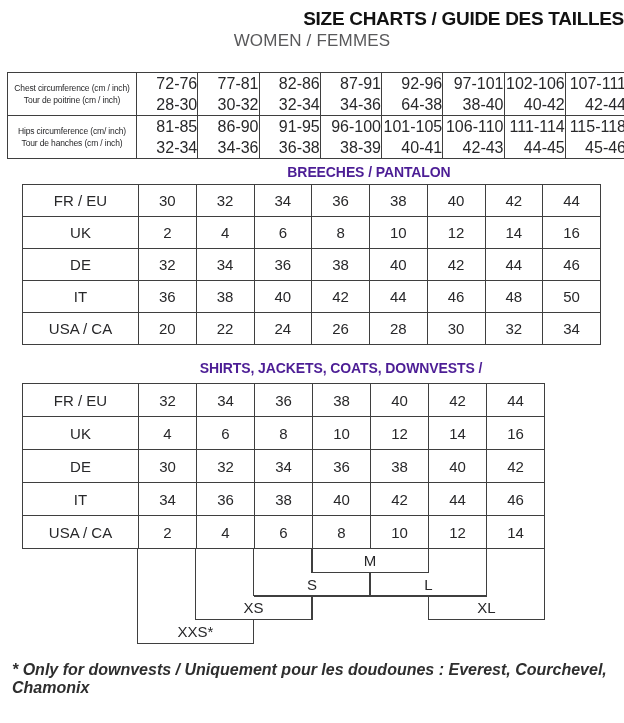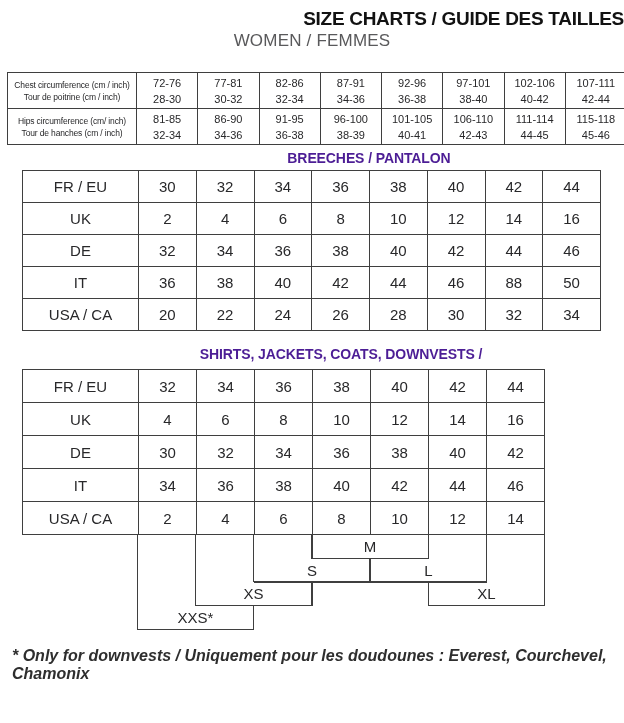--- a/index.html
+++ b/index.html
@@ -16,21 +16,21 @@
   .subtitle{
     margin-top:1px;text-align:center;
     font-size:17px;font-weight:normal;color:#59595b;letter-spacing:0.2px;
   }
   table{border-collapse:collapse;table-layout:fixed;}
   td{border:1px solid #3f3f3f;text-align:center;vertical-align:middle;padding:0;}
   
   .mtable{margin:21px 0 0 7px;width:620px;}
   .mtable td{height:35px;white-space:pre;}
   .mtable .lbl{width:128px;font-size:8.5px;letter-spacing:-0.15px;line-height:12px;}
-  .mtable .val{font-size:11px;line-height:16px;}
+  .mtable .val{font-size:16px;line-height:21px;text-align:right;}
   
   .sec-heading{font-weight:bold;font-size:14px;color:#4c1d95;text-align:center;letter-spacing:-0.1px;}
   .breeches-heading{margin:5px 0 0 137px;width:464px;}
   .shirts-heading{margin:15px 0 0 137px;width:408px;line-height:17px;}
   
   .stable{margin:4px 0 0 22px;font-size:15px;}
   .btable{width:579px;}
   .btable td{height:31px;}
   .btable .lbl{width:115px;}
   .shtable{width:523px;margin-top:6px;}
@@ -54,21 +54,21 @@
 Tour de poitrine (cm / inch)</td>
       <td class="val">72-76
 28-30</td>
       <td class="val">77-81
 30-32</td>
       <td class="val">82-86
 32-34</td>
       <td class="val">87-91
 34-36</td>
       <td class="val">92-96
-36-38</td>
+64-38</td>
       <td class="val">97-101
 38-40</td>
       <td class="val">102-106
 40-42</td>
       <td class="val">107-111
 42-44</td>
     </tr>
     <tr>
       <td class="lbl">Hips circumference (cm/ inch)
 Tour de hanches (cm / inch)</td>
@@ -130,21 +130,21 @@
       <td>46</td>
     </tr>
     <tr>
       <td class="lbl">IT</td>
       <td>36</td>
       <td>38</td>
       <td>40</td>
       <td>42</td>
       <td>44</td>
       <td>46</td>
-      <td>88</td>
+      <td>48</td>
       <td>50</td>
     </tr>
     <tr>
       <td class="lbl">USA / CA</td>
       <td>20</td>
       <td>22</td>
       <td>24</td>
       <td>26</td>
       <td>28</td>
       <td>30</td>

